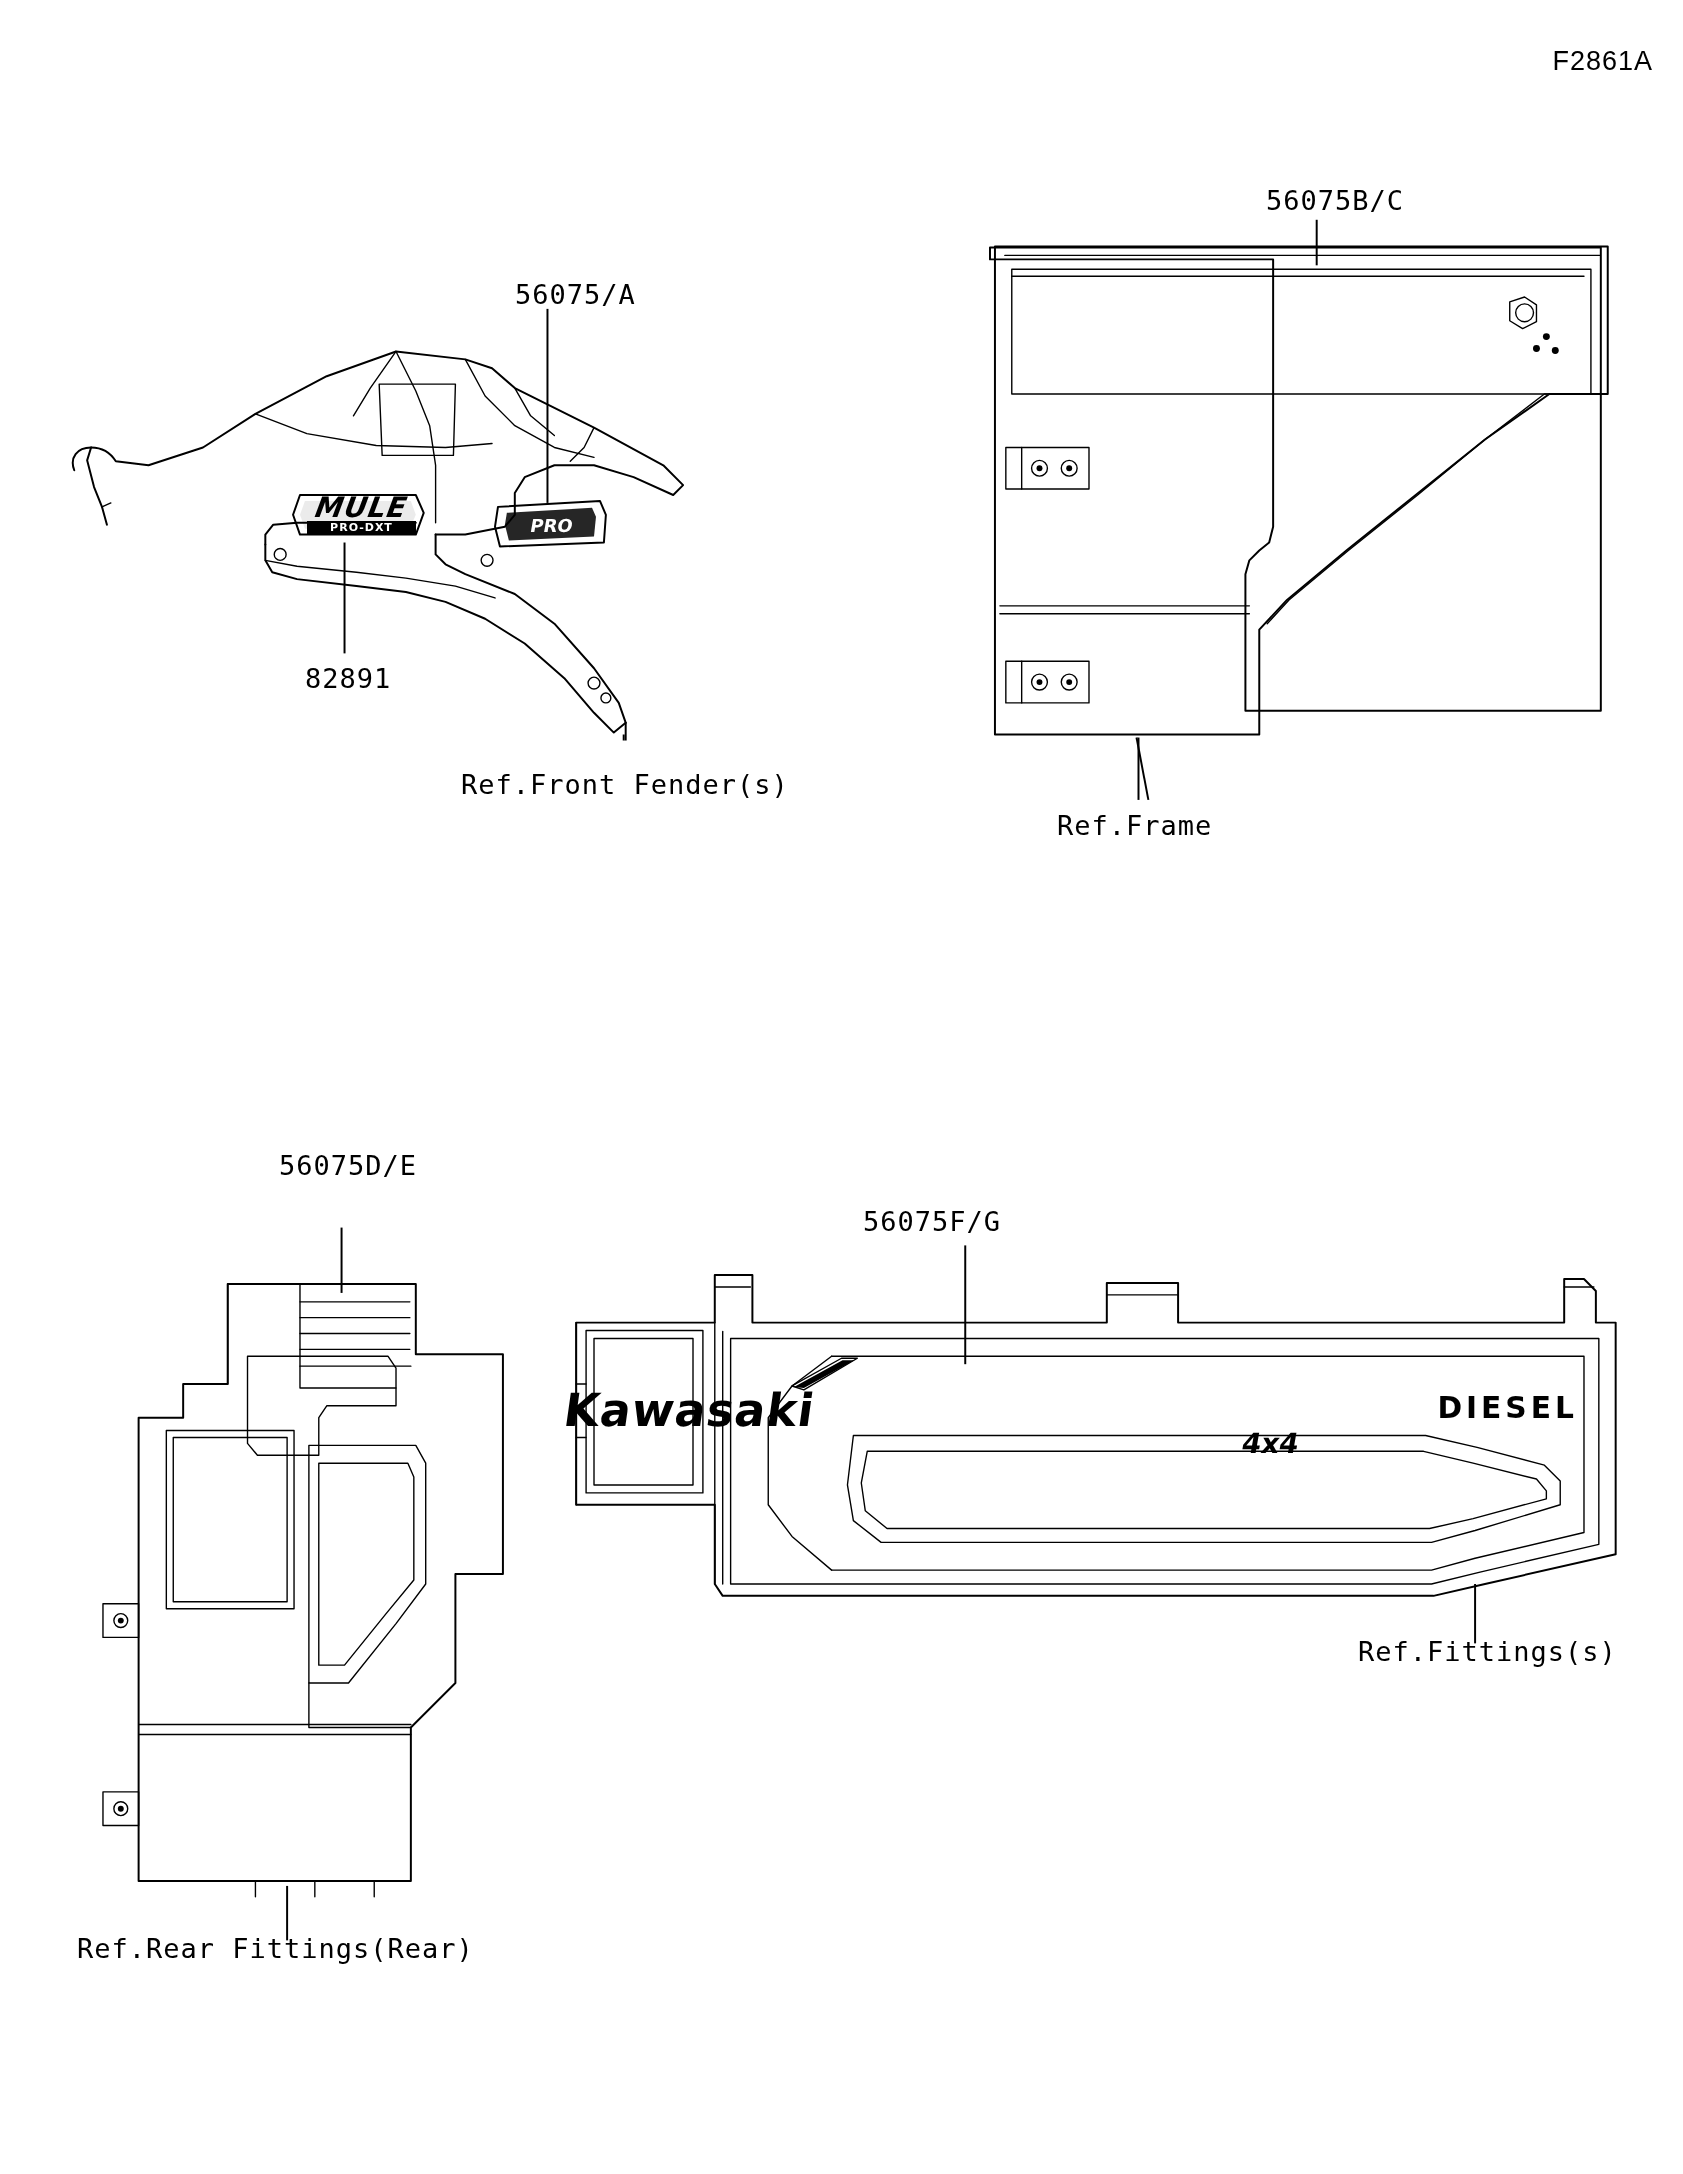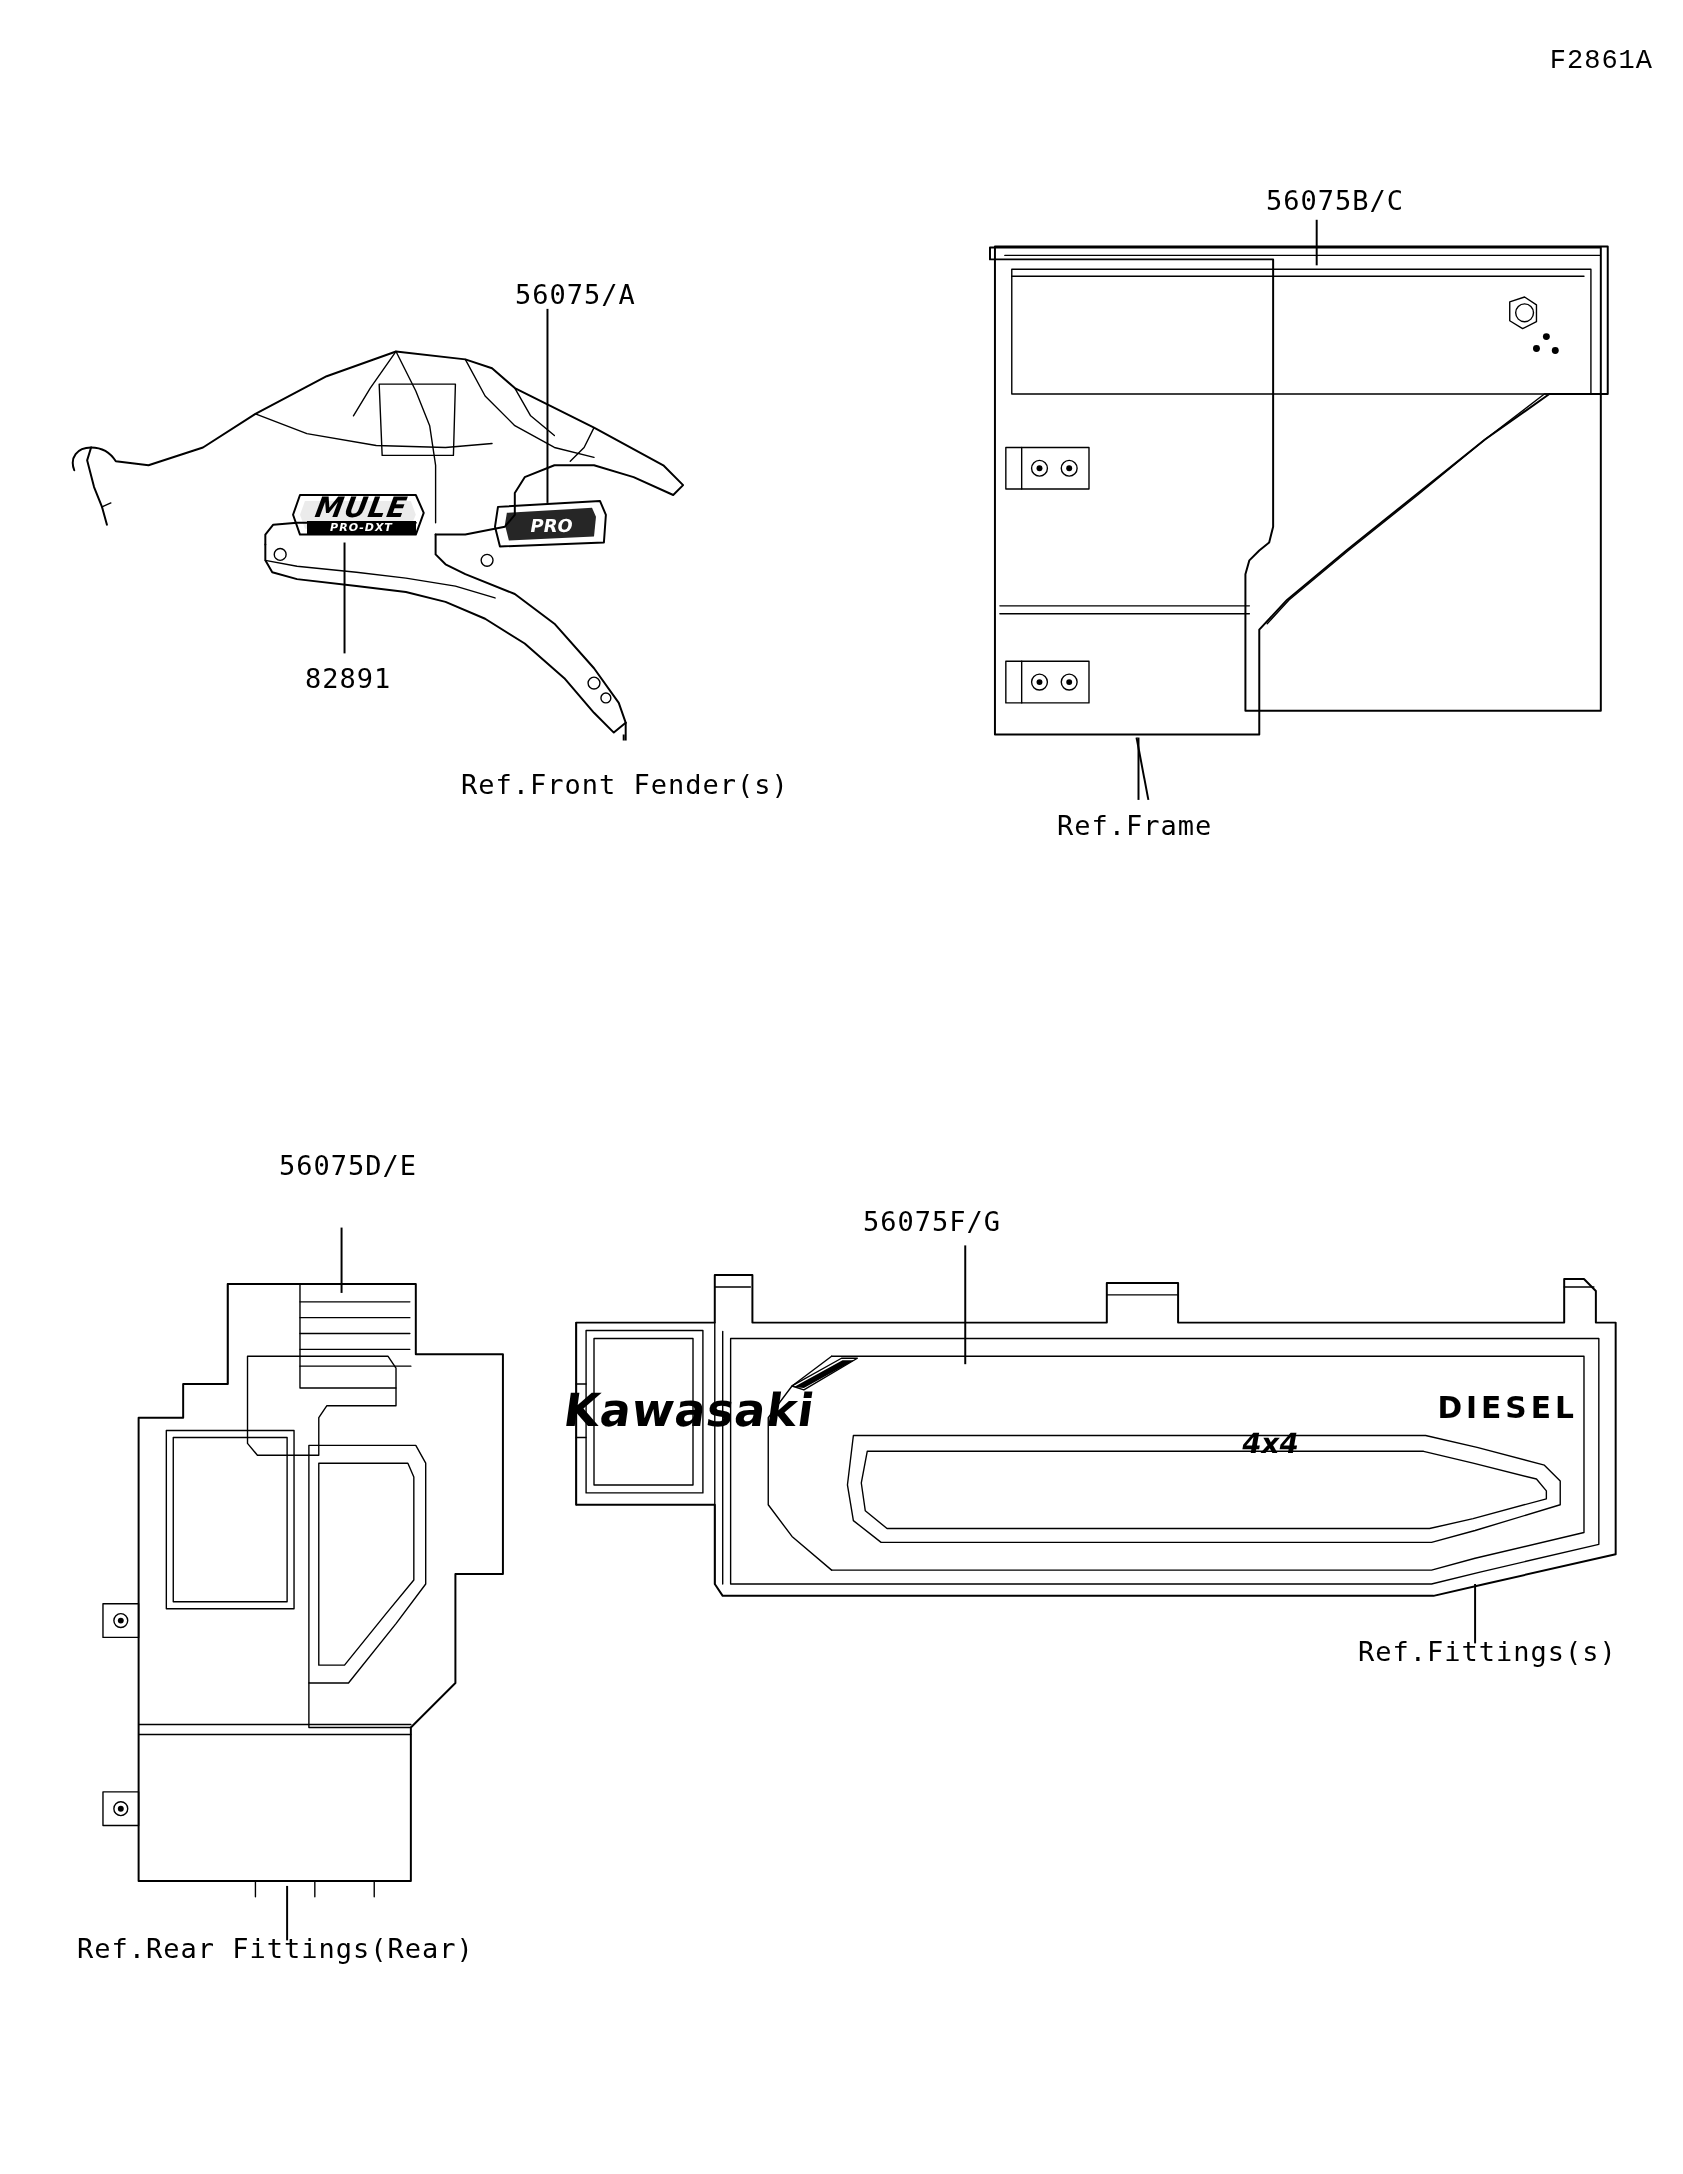--- a/index.html
+++ b/index.html
@@ -25,21 +25,21 @@
     letter-spacing: 1px;
     color: #000;
     white-space: nowrap;
   }
   .sheet-code {
     position: absolute;
     top: 46px;
     right: 30px;
     font-size: 27px;
     letter-spacing: 1px;
-    font-family: Liberation Mono, monospace;
+    font-family: Liberation Sans, sans-serif;
     margin-left: 24px;
   }
   svg.art {
     position: absolute;
     left: 0;
     top: 0;
     width: 1683px;
     height: 2174px;
     pointer-events: none;
   }
@@ -321,21 +321,21 @@
   <div class="lbl" style="left:1057px; top:810px;">Ref.Frame</div>
 
   <div class="lbl" style="left:279px; top:1150px;">56075D/E</div>
   <div class="lbl" style="left:77px; top:1933px;">Ref.Rear Fittings(Rear)</div>
 
   <div class="lbl" style="left:863px; top:1206px;">56075F/G</div>
   <div class="lbl" style="left:1358px; top:1636px;">Ref.Fittings(s)</div>
 
   <div style="position:absolute; left:297px; top:495px; width:129px; height:42px; overflow:hidden;">
     <div style="font-family:'DejaVu Sans',sans-serif; font-weight:bold; font-size:28px; font-style:italic; letter-spacing:1px; line-height:26px; color:#000; transform:skewX(-10deg); text-align:center;">MULE</div>
-    <div style="font-family:'DejaVu Sans',sans-serif; font-weight:bold; font-size:11px; letter-spacing:1px; color:#fff; background:#000; text-align:center; width:109px; margin:0 auto;font-style:italic;">PRO-DXT</div>
+    <div style="font-family:'DejaVu Sans',sans-serif; font-weight:bold; font-size:11px; letter-spacing:1px; color:#fff; background:#000; text-align:center; width:109px; margin:0 auto;">PRO-DXT</div>
   </div>
 
   <div style="position:absolute; left:507px; top:511px; width:89px; height:30px; overflow:hidden;
               font-family:'DejaVu Sans',sans-serif; font-weight:bold; font-size:18px; color:#fff;
               transform:skewX(-10deg); text-align:center; line-height:30px;">PRO</div>
 
 </div>
 
 
 </body></html>

